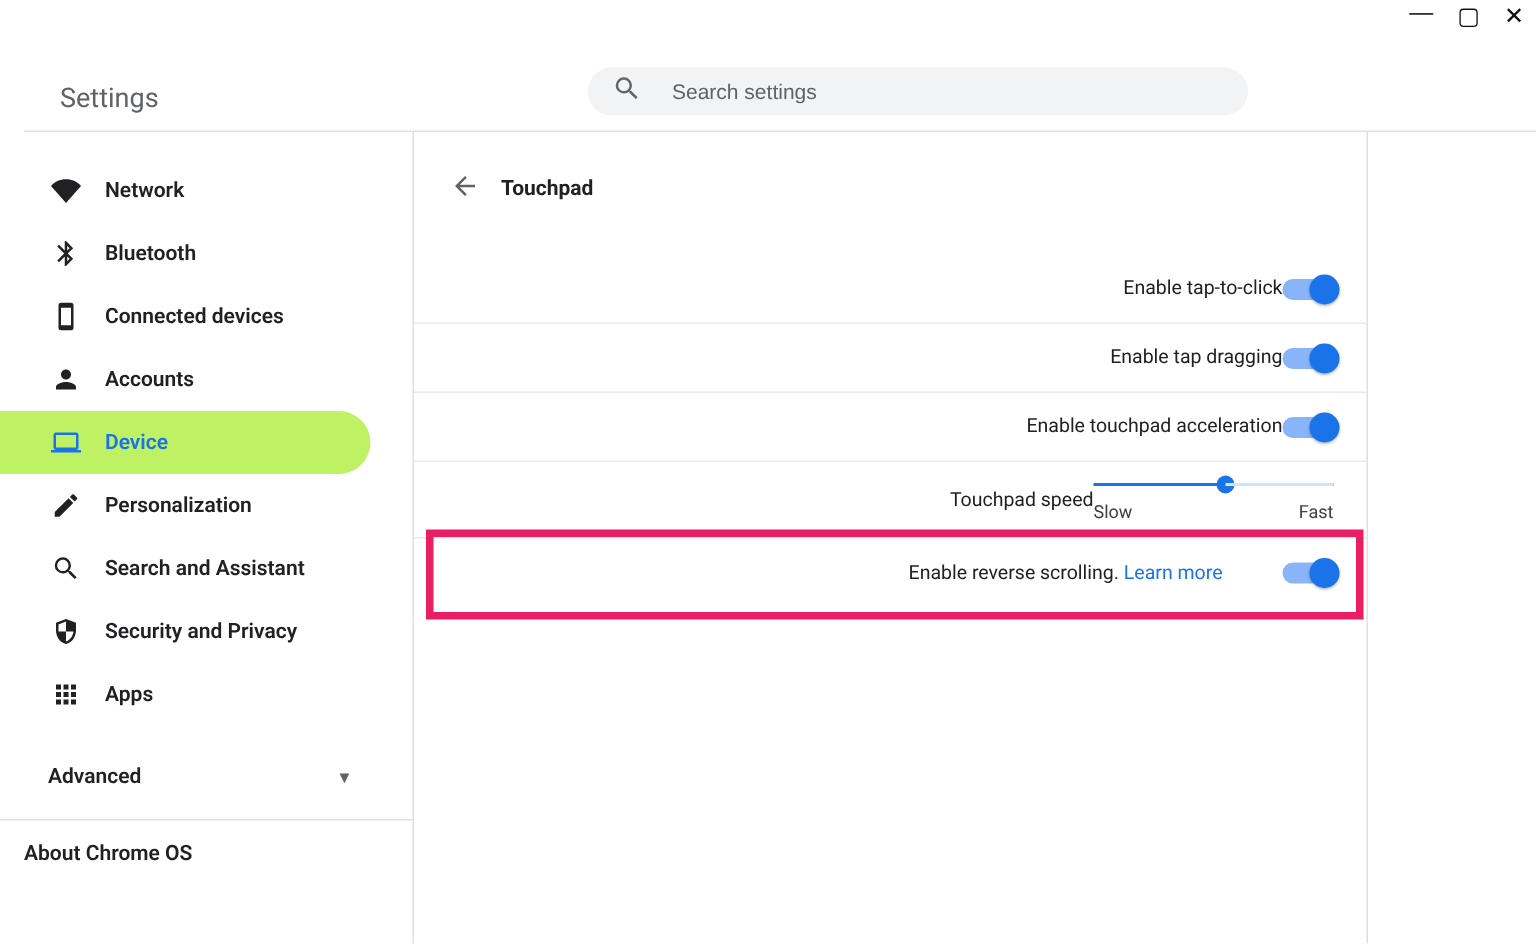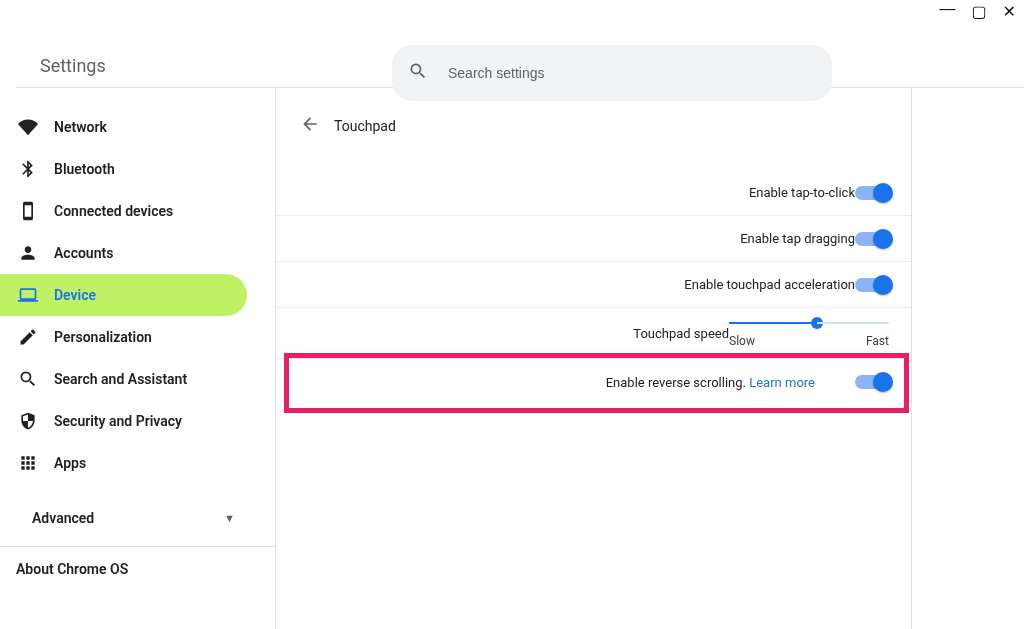--- a/index.html
+++ b/index.html
@@ -7,49 +7,49 @@
   body { width: 1024px; height: 629px; overflow: hidden; }
 
   
   .window-controls { position: absolute; top: 4px; right: 8px; display: flex; gap: 16px; align-items: center; }
   .window-controls span { font-size: 16px; line-height: 1; color: #111; cursor: default; user-select: none; font-family: Arial, sans-serif;}
   .wc-min { position: relative; top: -3px; }
 
   
   .topbar { position: absolute; top: 0; left: 16px; right: 0; height: 88px; border-bottom: 1px solid #e0e0e0; display: flex; align-items: center; }
   .app-title { position: absolute; left: 24px; top: 55px; font-size: 18px; color: #5f6368; }
-  .search-wrap { position: absolute; left: 376px; top: 45px; width: 440px; height: 56px; background: #f1f3f4; border-radius: 20px; display: flex; align-items: center; padding: 16px 16px; }
+  .search-wrap { position: absolute; left: 376px; top: 45px; width: 440px; height: 32px; background: #f1f3f4; border-radius: 20px; display: flex; align-items: center; padding: 16px 16px; }
   .search-wrap svg { width: 20px; height: 20px; fill: #5f6368; flex: 0 0 auto; }
   .search-input { border: none; background: transparent; outline: none; margin-left: 18px; font-size: 14px; color: #5f6368; width: 100%; }
   .search-input::placeholder { color: #5f6368; }
 
   
   .sidebar { position: absolute; left: 0; top: 88px; width: 276px; bottom: 0; border-right: 1px solid #e0e0e0; padding-top: 18px; }
-  .nav-item { display: flex; align-items: center; height: 42px; padding-left: 18px; border-radius: 0 21px 21px 0; margin-right: 28px; cursor: pointer; }
+  .nav-item { display: flex; align-items: center; height: 42px; padding-left: 34px; border-radius: 0 21px 21px 0; margin-right: 28px; cursor: pointer; }
   .nav-item .nav-icon { width: 20px; height: 20px; display: flex; align-items: center; justify-content: center; margin-right: 16px; }
   .nav-item .nav-icon svg { width: 20px; height: 20px; fill: #202124; }
   .nav-item .nav-label { font-size: 14px; font-weight: 600; color: #202124; }
   .nav-item.active { background: #bef264; }
   .nav-item.active .nav-icon svg { fill: #1a73e8; }
   .nav-item.active .nav-label { color: #1a73e8; }
   .advanced-row { display: flex; align-items: center; height: 48px; padding-left: 32px; padding-right: 40px; cursor: pointer; justify-content: space-between; margin-top: 10px; }
   .advanced-row .adv-label { font-size: 14px; font-weight: 600; color: #202124; }
   .advanced-row .caret { color: #5f6368; font-size: 11px; }
   .sidebar hr { border: none; border-top: 1px solid #e0e0e0; margin: 4px 0 0 0; }
   .about-row { padding: 14px 16px; font-size: 14px; font-weight: 600; color: #202124; cursor: pointer; }
 
   
   .main { position: absolute; left: 276px; top: 88px; right: 0; bottom: 0; }
   .panel { width: 636px; border-right: 1px solid #e0e0e0; min-height: 100%; }
   .panel-inner { padding-top: 14px; }
 
   .page-header { display: flex; align-items: center; height: 48px; padding-left: 18px; }
   .back-btn { width: 32px; height: 32px; display: flex; align-items: center; justify-content: center; border-radius: 50%; cursor: pointer; }
   .back-btn svg { width: 20px; height: 20px; fill: #5f6368; }
-  .page-title { margin-left: 8px; font-size: 14px; font-weight: 400; color: #202124; }
+  .page-title { margin-left: 8px; font-size: 14px; font-weight: 700; color: #202124; }
 
   .rows { margin-top: 20px; }
   .setting-row { display: flex; align-items: center; justify-content: flex-end; min-height: 46px; padding: 0 22px; border-bottom: 1px solid #eaeaea; }
   .setting-row:last-child { border-bottom: none; gap: 40px; }
   .row-label { font-size: 13px; color: #202124; }
   .row-label a { color: #1a73e8; text-decoration: none; }
 
   
   .toggle { position: relative; width: 34px; height: 14px; border-radius: 7px; background: #8ab4f8; cursor: pointer; }
   .toggle .knob { position: absolute; top: -3px; right: -4px; width: 20px; height: 20px; background: #1a73e8; border-radius: 50%; box-shadow: 0 1px 2px rgba(0,0,0,0.3); }

